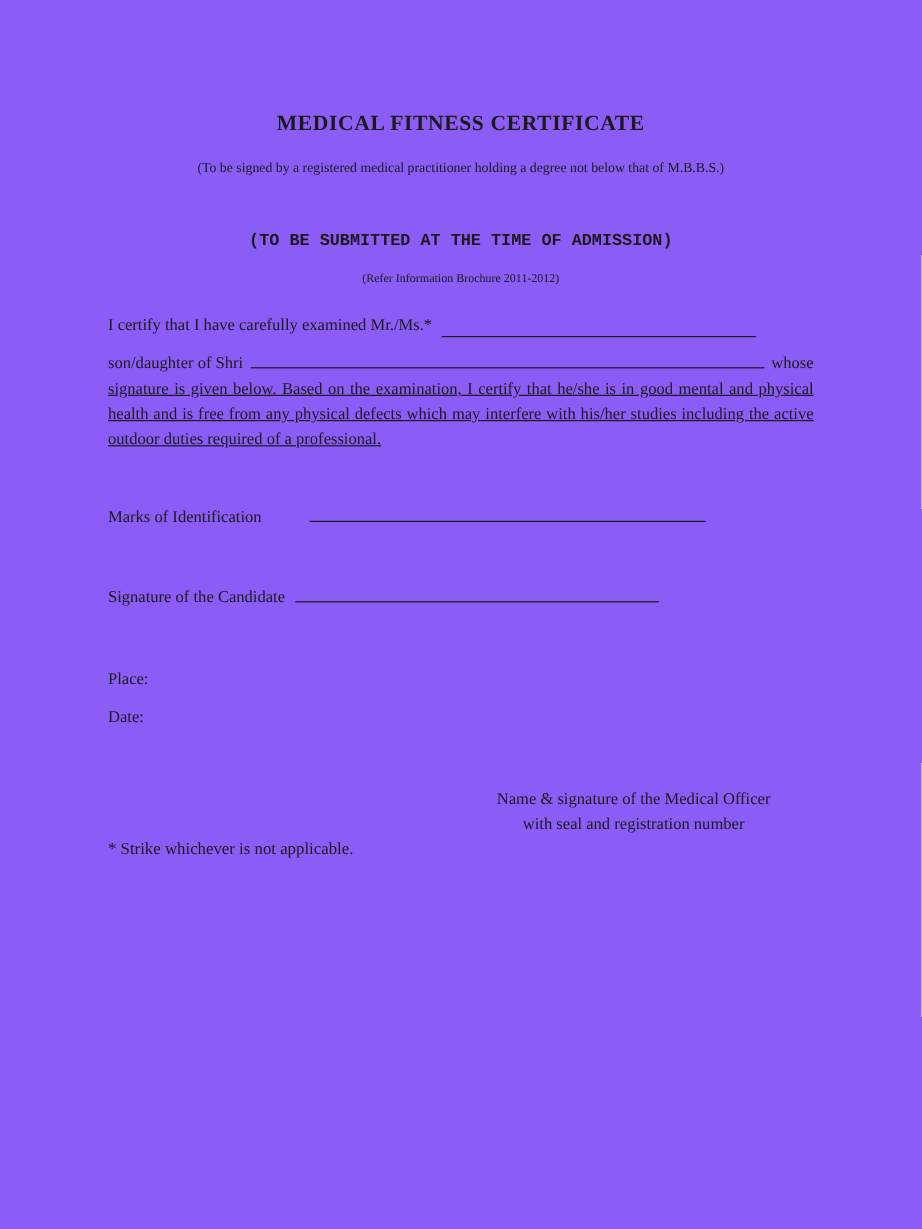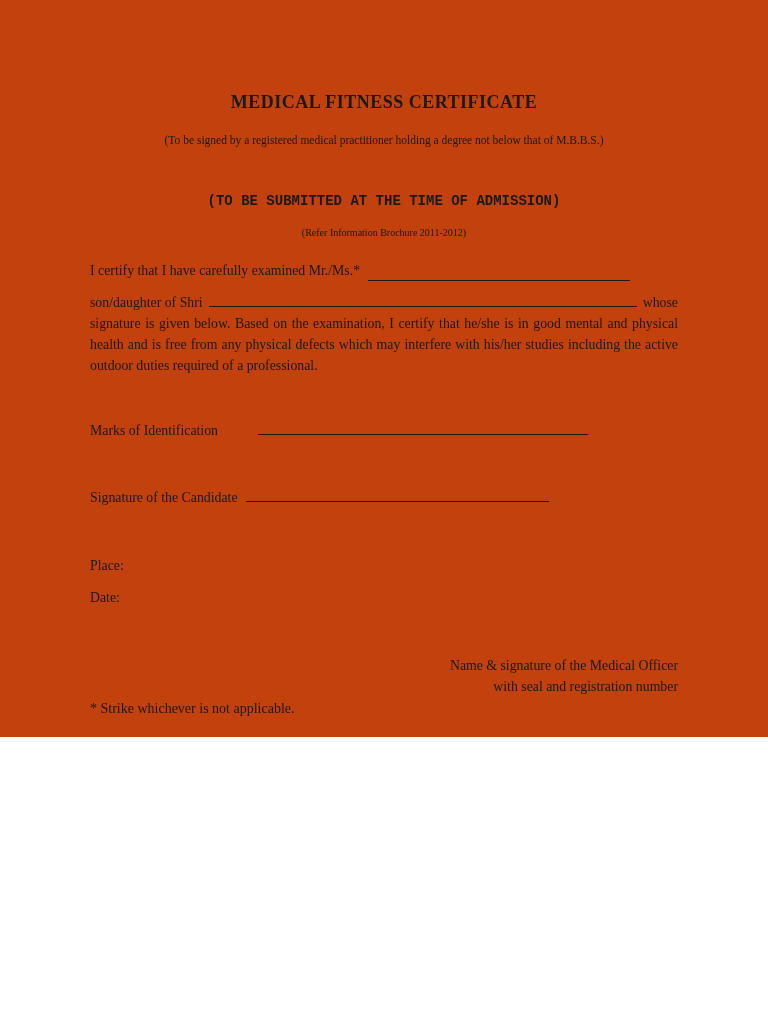--- a/index.html
+++ b/index.html
@@ -3,22 +3,22 @@
 <meta charset="utf-8">
 <style>
   html, body {
     margin: 0;
     padding: 0;
     background: #ffffff;
   }
   .page {
     position: relative;
     width: 768px;
-    height: 737px;
-    background: #c2410c;
+    height: 1024px;
+    background: #8b5cf6;
     font-family: "Liberation Serif", serif;
     color: #1a1a1a;
     box-sizing: border-box;
     overflow: hidden;
   }
   .content {
     position: absolute;
     left: 90px;
     right: 90px;
     top: 0;
@@ -74,37 +74,38 @@
     white-space: nowrap;
     justify-content: space-between;
   }
   .blank-shri {
     flex: 1;
     margin: 0 6px;
   }
   .para-rest {
     margin: 0;
     text-align: justify;
+    text-decoration: underline;
   }
   .fill-line {
     display: flex;
     align-items: baseline;
     white-space: nowrap;
   }
   .marks-line { margin-top: 44px; gap: 32px; }
   .blank-marks { width: 330px; margin-left: 8px; }
   .signature-line { margin-top: 46px; }
   .blank-signature { width: 303px; margin-left: 8px; }
   .place-line { margin-top: 47px; }
   .date-line { margin-top: 11px; }
   .officer-block {
     margin-top: 47px;
     margin-left: auto;
     width: 300px;
-    text-align: right;
+    text-align: center;
     font-size: 13.8px;
     line-height: 21px;
   }
   .footnote {
     margin-top: 4px;
     font-size: 14px;
   }
 </style>
 </head>
 <body>

